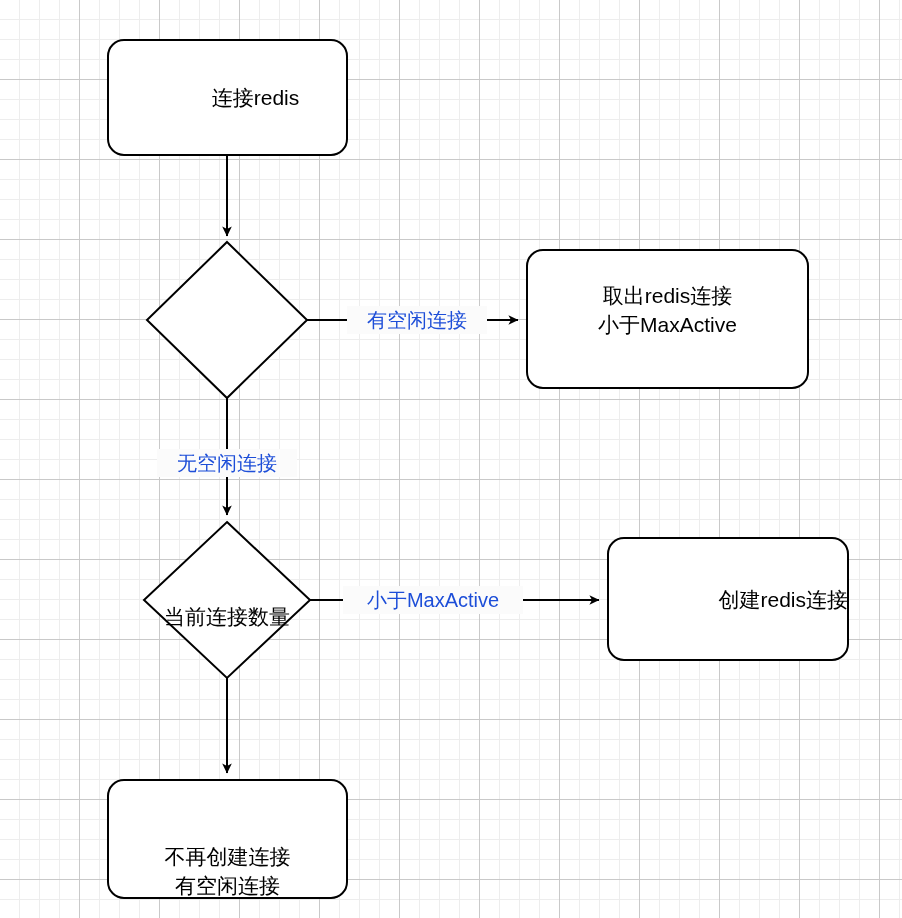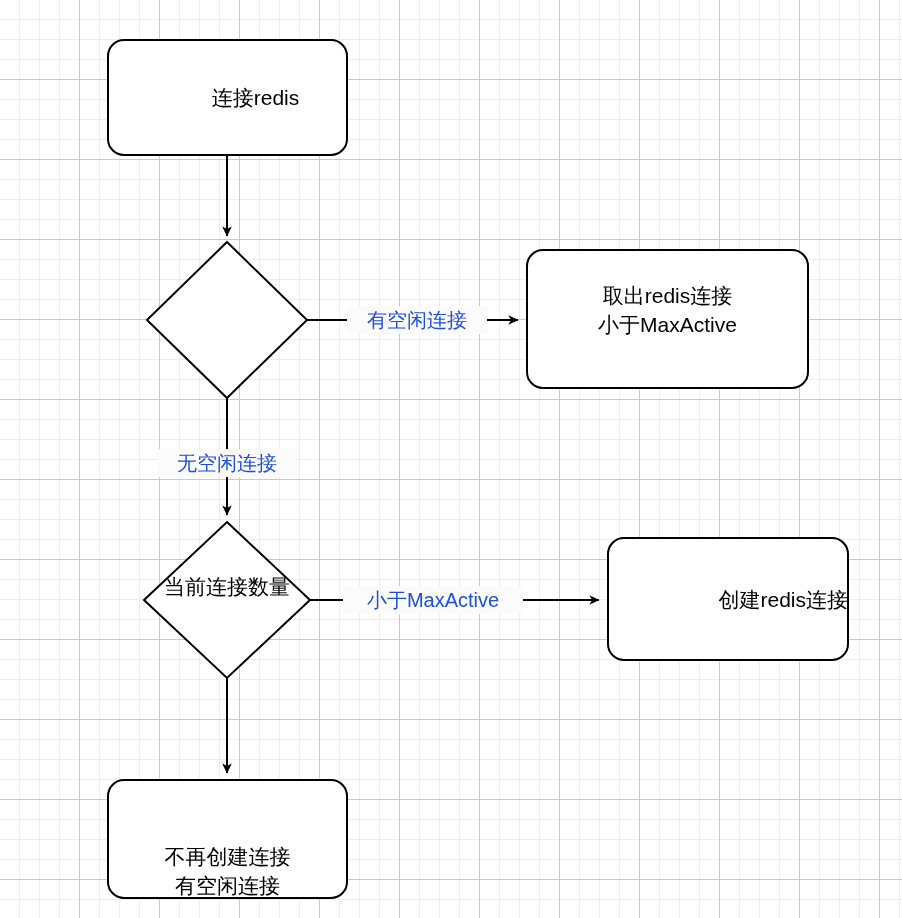--- a/index.html
+++ b/index.html
@@ -98,21 +98,21 @@
   <div class="node-text" style="left:108px; top:40px; width:239px; height:115px;padding-left:28px;">
     <span>连接redis</span>
   </div>
 
 
   <div class="node-text" style="left:527px; top:250px; width:281px; height:120px;">
     <span>取出redis连接</span>
     <span>小于MaxActive</span>
   </div>
 
-  <div class="node-text" style="left:107px; top:563px; width:240px; height:46px;">
+  <div class="node-text" style="left:107px; top:595px; width:240px; height:46px;font-family:Liberation Mono, monospace;">
     <span>当前连接数量</span>
   </div>
 
   <div class="node-text" style="left:608px; top:538px; width:240px; height:122px;align-items:flex-end;">
     <span>创建redis连接</span>
   </div>
 
   <div class="node-text" style="left:108px; top:780px; width:239px; height:118px;margin-top:32px;">
     <span>不再创建连接</span>
     <span>有空闲连接</span>

